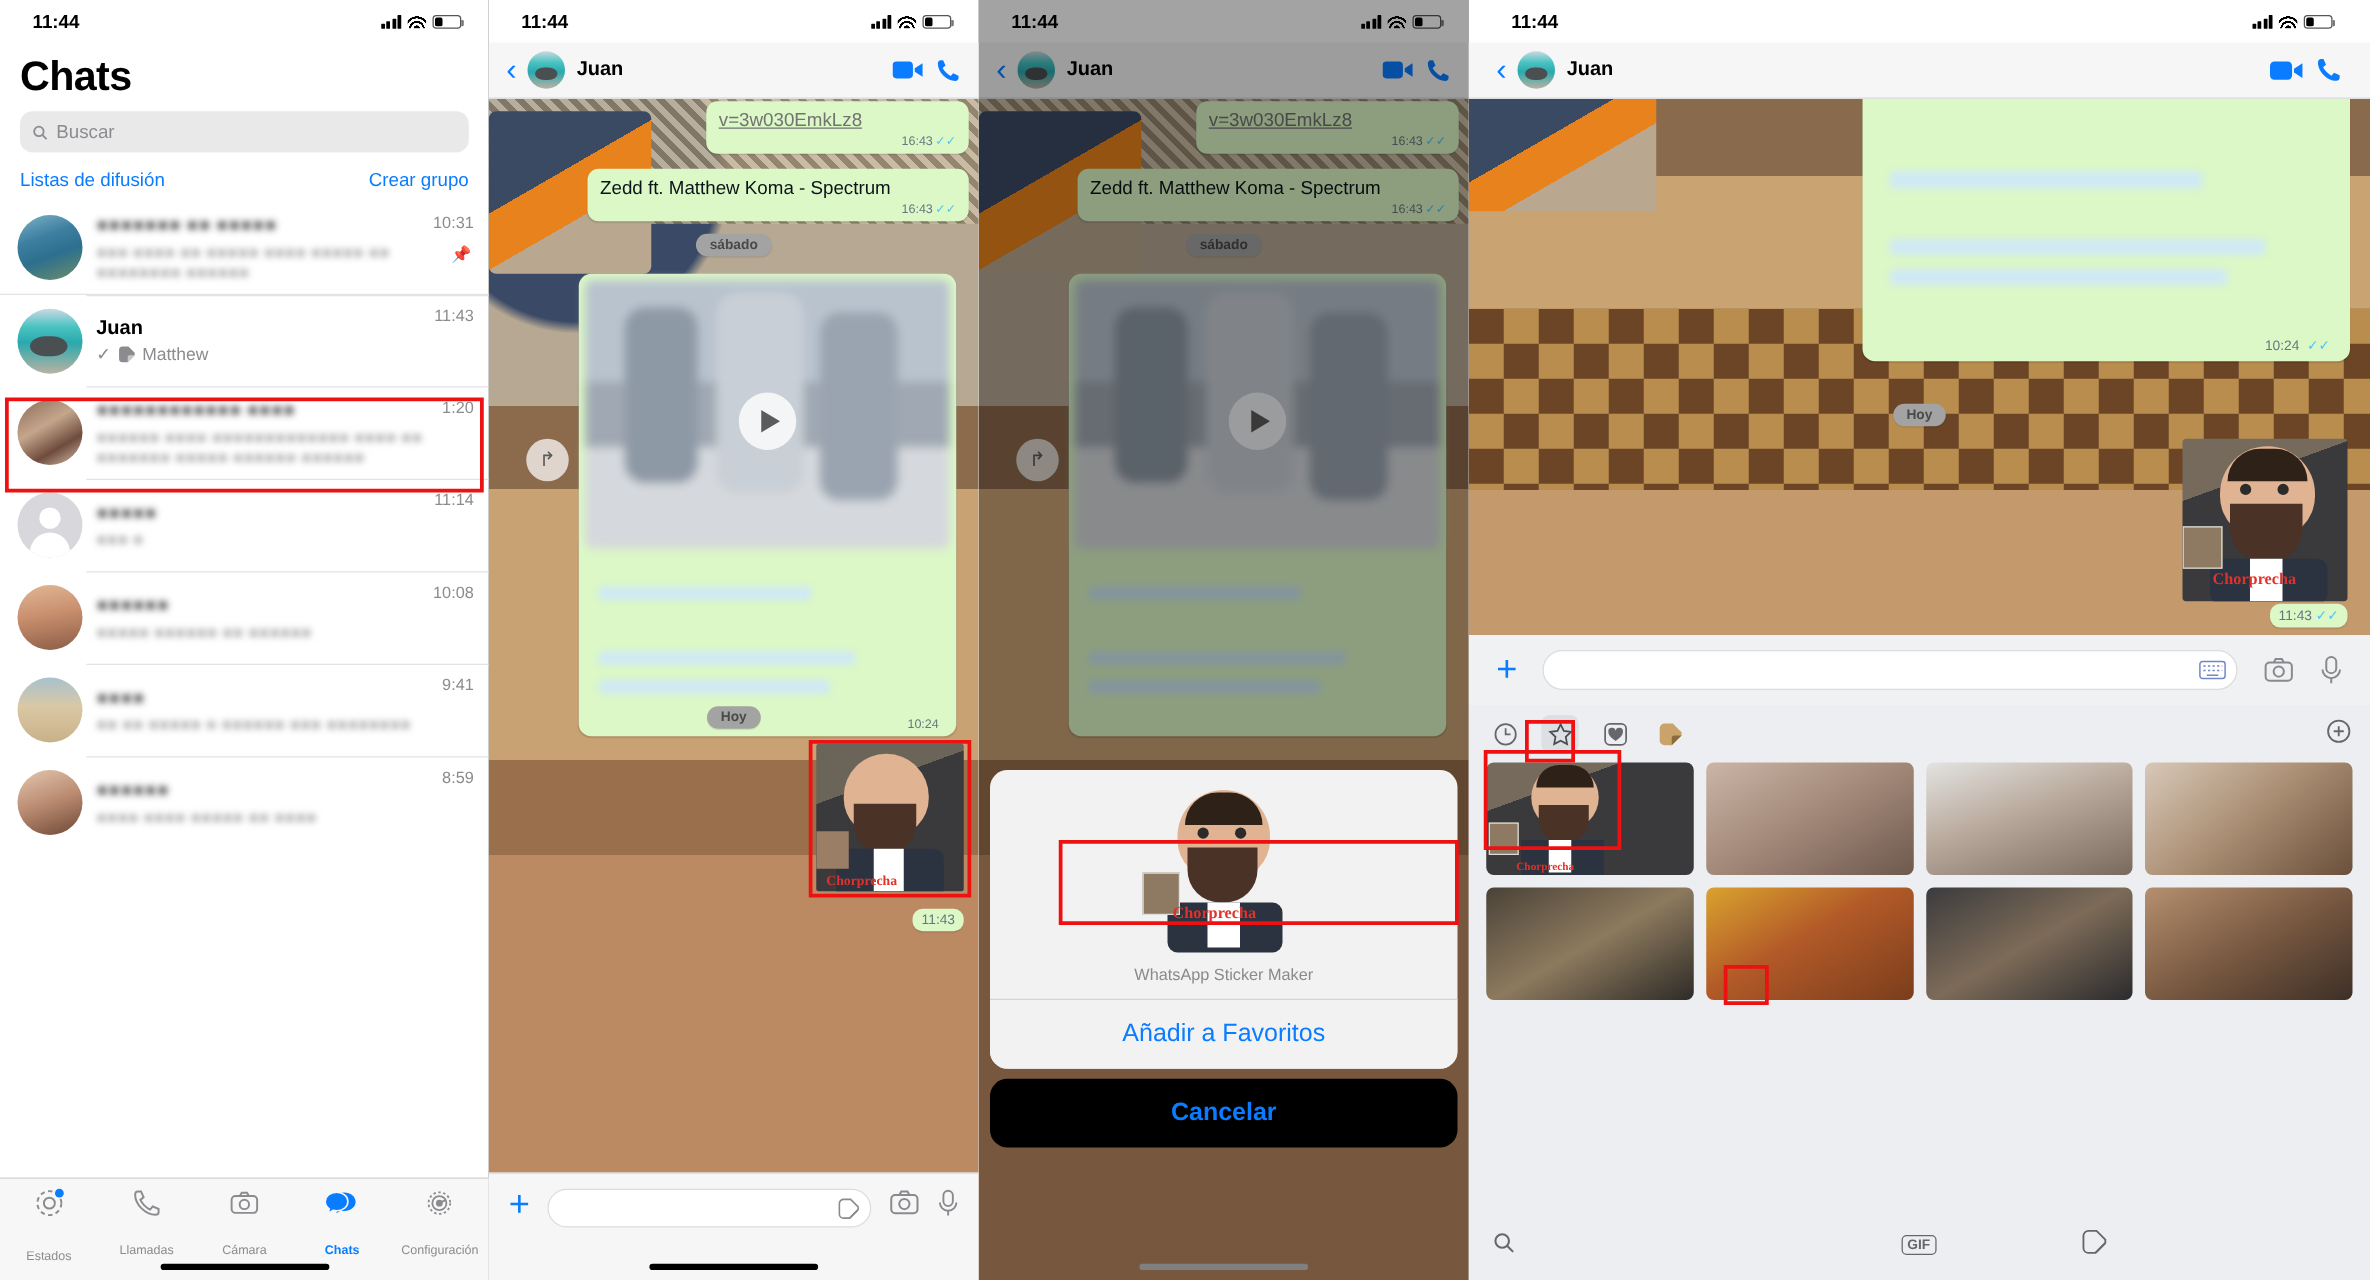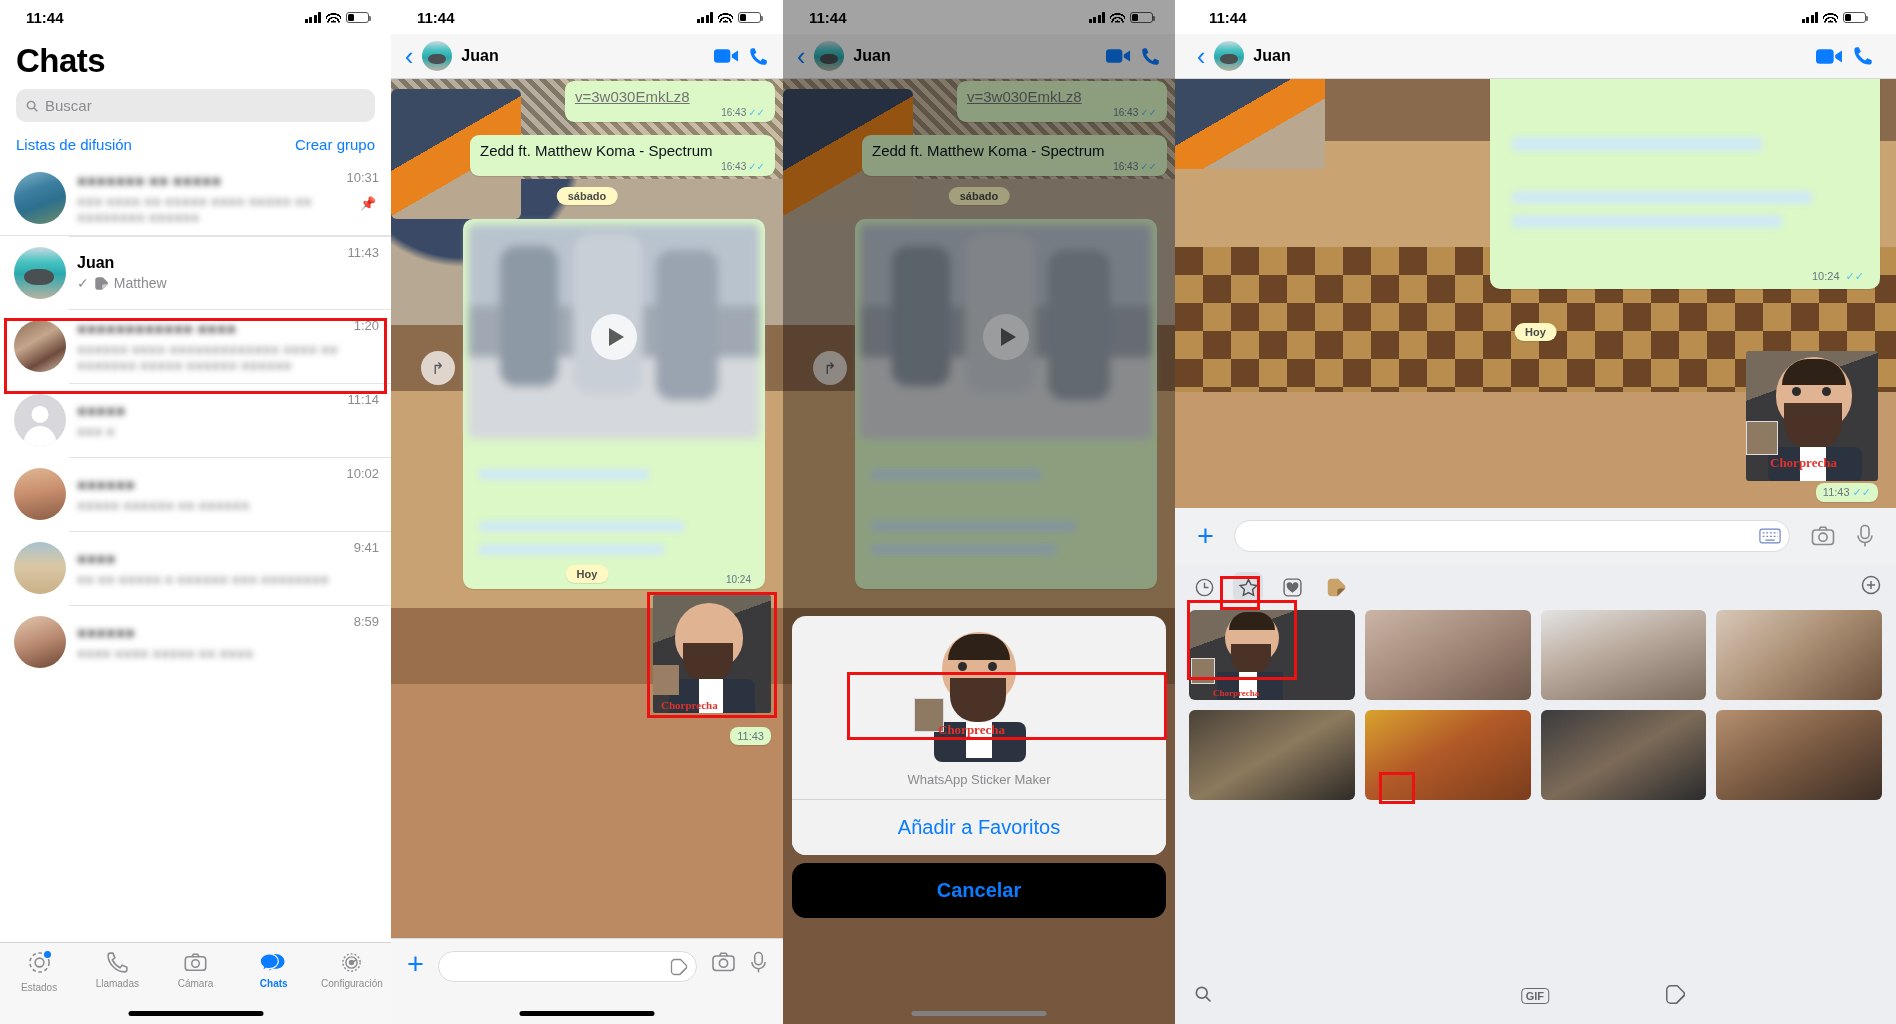--- a/index.html
+++ b/index.html
@@ -64,21 +64,21 @@
   .chat-time{font-size:13px;color:#8c8c90;align-self:flex-start;margin-top:0;white-space:nowrap;}
   .blurtext{ color:transparent; text-shadow:0 0 6px rgba(120,120,125,.75); }
   .blurtext.dark{ text-shadow:0 0 6px rgba(30,30,32,.85); }
   .pin{color:#8c8c90;font-size:13px;align-self:flex-start;margin-top:26px;position:absolute;right:14px;}
 
   .redbox{position:absolute;border:3px solid #ee1111;pointer-events:none;z-index:40;}
 
   
   .tabbar{position:absolute;left:0;right:0;bottom:0;height:82px;background:#f7f7f7;
           border-top:1px solid #d4d4d6;display:flex;align-items:flex-start;padding-top:7px;z-index:25;}
-  .tab{flex:1;display:flex;flex-direction:column;align-items:center;gap:3px;}
+  .tab{flex:1;display:flex;flex-direction:column;align-items:center;gap:20px;}
   .tab-lbl{font-size:10px;color:#8c8c90;}
   .tab.active .tab-lbl{color:#0a7cff;font-weight:bold;}
   .homebar{position:absolute;left:50%;transform:translateX(-50%);bottom:8px;width:135px;height:5px;
            background:#000;border-radius:3px;z-index:26;}
 
   
   .navbar{height:45px;background:#f6f6f6;display:flex;align-items:center;gap:9px;
           padding:0 14px;position:relative;z-index:20;border-bottom:1px solid #d8d8da;}
   .back{color:#0a7cff;font-size:25px;line-height:1;font-weight:300;}
   .nav-av{width:30px;height:30px;border-radius:50%;overflow:hidden;flex:0 0 30px;}
@@ -86,21 +86,21 @@
   .nav-ico{color:#0a7cff;display:flex;align-items:center;}
 
   .convo{position:absolute;left:0;right:0;top:79px;bottom:0;overflow:hidden;}
   .wallpaper{position:absolute;inset:0;}
 
   .bubble{position:absolute;background:#dcf8c6;border-radius:9px;padding:7px 10px 4px;
           font-size:15px;color:#0b141a;box-shadow:0 1px 1px rgba(0,0,0,.12);}
   .bubble .t{font-size:10px;color:#667781;text-align:right;margin-top:2px;}
   .bubble .t .ck{color:#4fc3f7;margin-left:2px;}
   .link{color:#737373;text-decoration:underline;}
-  .daysep{position:absolute;background:#fef9c3;border-radius:9px;padding:3px 11px;
+  .daysep{position:absolute;background:#a3a3a3;border-radius:9px;padding:3px 11px;
           font-size:11px;font-weight:bold;color:#4a4a48;box-shadow:0 1px 1px rgba(0,0,0,.1);}
   .timechip{position:absolute;background:#dcf8c6;border-radius:8px;padding:3px 7px;
             font-size:11px;color:#667781;box-shadow:0 1px 1px rgba(0,0,0,.12);}
   .blurline{background:#cfe9f5;border-radius:3px;filter:blur(3px);}
 
   
   .composer{position:absolute;left:0;right:0;bottom:0;height:86px;background:#f6f6f6;
             border-top:1px solid #d8d8da;display:flex;align-items:flex-start;
             gap:14px;padding:12px 16px 0;z-index:22;}
   .plus{color:#0a7cff;font-size:29px;line-height:26px;font-weight:300;}
@@ -233,21 +233,21 @@
       </div>
 
       <div class="chat-row">
         <div class="av" style="background:linear-gradient(170deg,#e0b894 0%,#c98f6e 45%,#8a5c46 100%);"></div>
         <div class="chat-main">
           <div class="chat-name blurtext dark">●●●●●●</div>
           <div class="chat-sub">
               <span class="blurtext">●●●●● ●●●●●● ●● ●●●●●●</span>
             </div>
         </div>
-        <div class="chat-time">10:02</div>
+        <div class="chat-time">10:08</div>
       </div>
 
       <div class="chat-row">
         <div class="av" style="background:linear-gradient(180deg,#a8c2cf 0%,#d9c8a4 45%,#c9b189 100%);"></div>
         <div class="chat-main">
           <div class="chat-name blurtext dark">●●●●</div>
           <div class="chat-sub">
               <span class="blurtext">●● ●● ●●●●● ● ●●●●●● ●●● ●●●●●●●●</span>
             </div>
         </div>

